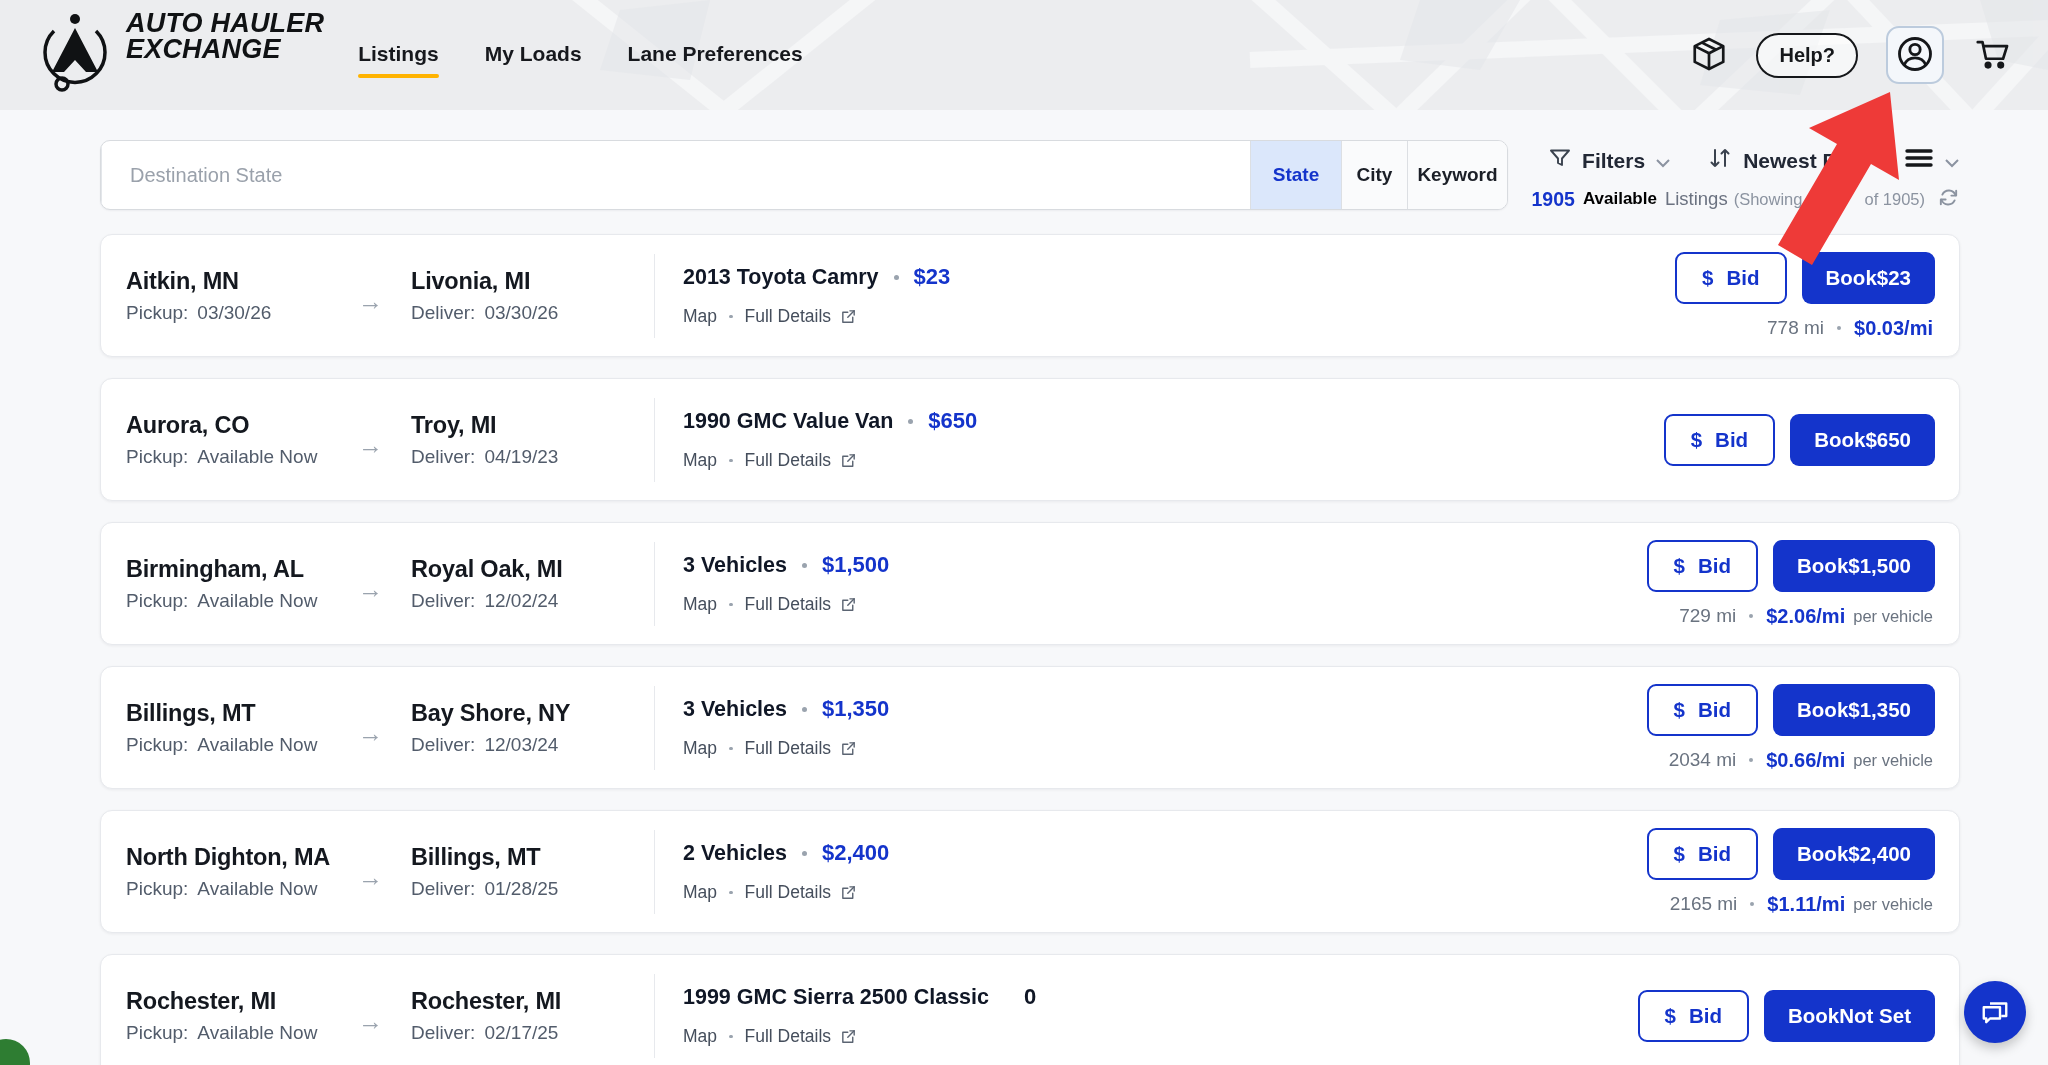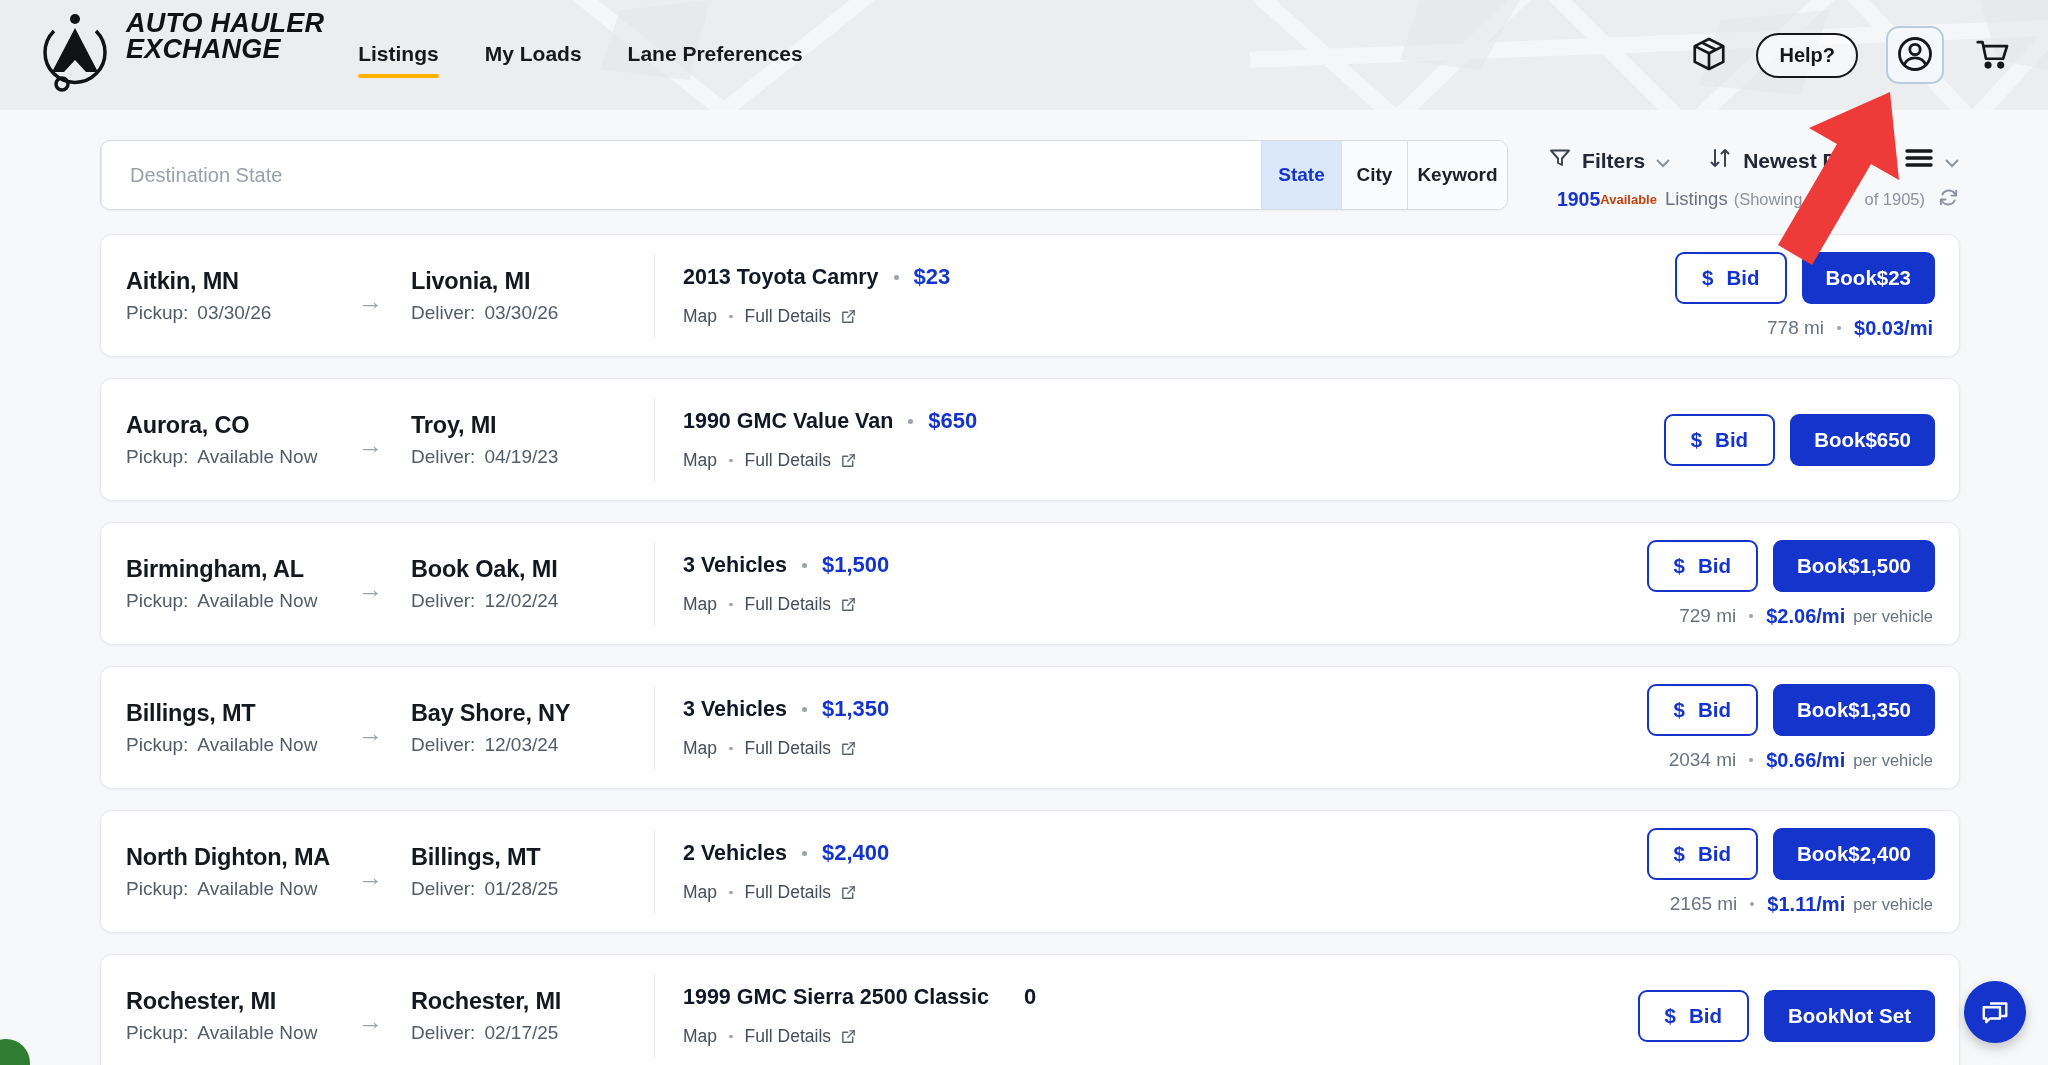--- a/index.html
+++ b/index.html
@@ -22,31 +22,31 @@
   .account-btn { width:58px; height:58px; border:2px solid #bccbdd; border-radius:13px; background:#f4f7fb; display:grid; place-items:center; cursor:pointer; }
 
   
   .controls { display:flex; align-items:flex-start; margin:30px 88px 0 100px; }
   .searchbar { width:1408px; height:70px; background:#ffffff; border:1px solid #d8dbdf; border-radius:10px; display:flex; overflow:hidden; box-shadow:0 1px 2px rgba(16,24,40,.05); }
   .searchbar input { flex:1; border:none; outline:none; padding:0 28px; font-size:20px; color:#1f242c; background:transparent; font-family:inherit; }
   .searchbar input::placeholder { color:#9aa1ab; }
   .searchbar input.dest { border-left:1px solid #e3e6ea; }
   .segment { display:flex; height:100%; }
   .seg { display:grid; place-items:center; font-size:19px; font-weight:600; border:none; border-left:1px solid #dcdfe3; background:#fafbfc; color:#1b1f27; cursor:pointer; font-family:inherit; }
-  .seg.state { width:80px; background:#dbe7fb; color:#1434CB; font-weight:700;margin-left:36px; }
+  .seg.state { width:91px; background:#dbe7fb; color:#1434CB; font-weight:700;margin-left:36px; }
   .seg.city { width:66px; }
   .seg.keyword { width:100px; }
 
   .filtercol { margin-left:auto; display:flex; flex-direction:column; align-items:flex-end; gap:11px; padding-top:6px; }
   .filterrow { display:flex; align-items:center; font-size:21px; color:#222835; font-weight:600; }
   .fgroup { display:flex; align-items:center; gap:10px; cursor:pointer; }
   .fgroup + .fgroup { margin-left:36px; }
   .countrow { display:flex; align-items:center; }
   .count-number { color:#1434CB; font-weight:700; font-size:19.5px; }
-  .count-available { color:#c2410c; font-weight:700; font-size:13px; }
+  .count-available { color:#000000; font-weight:700; font-size:17px; margin-left:8px; }
   .count-listings { color:#6b7280; font-weight:500; font-size:18.5px; margin-left:8px; }
   .showing { font-size:16.5px; color:#8b93a0; margin-left:6px; }
   .showing-gap { display:inline-block; width:62px; }
   .refresh { margin-left:12px; cursor:pointer; display:grid; place-items:center; background:none; border:none; }
 
   
   .listings { margin:22px 88px 0 100px; display:flex; flex-direction:column; gap:21px; }
   .card { height:123px; flex:0 0 123px; background:#ffffff; border:1px solid #e7e9ed; border-radius:12px; box-shadow:0 1px 3px rgba(16,24,40,.06); display:grid; grid-template-columns:528px 1px minmax(0,1fr) 446px; align-items:center; padding:0 24px 0 25px; }
   .route { display:flex; }
   .endpoint .city { font-size:23.5px; font-weight:700; color:#14181f; letter-spacing:-0.2px; }
@@ -338,21 +338,21 @@
       <article class="card">
       <div class="route">
         <div class="endpoint origin">
           <div class="city">Birmingham, AL</div>
           <div class="sub">
             <span>Pickup:</span><span class="val">Available Now</span>
           </div>
         </div>
         <span class="route-arrow">→</span>
         <div class="endpoint dest">
-          <div class="city">Book Oak, MI</div>
+          <div class="city">Royal Oak, MI</div>
           <div class="sub">
             <span>Deliver:</span><span class="val">12/02/24</span>
           </div>
         </div>
       </div>
       <div class="vdiv"></div>
       <div class="load">
         <div class="load-top">
           <span class="ltitle">3 Vehicles</span>
           <span class="tdot"></span>

